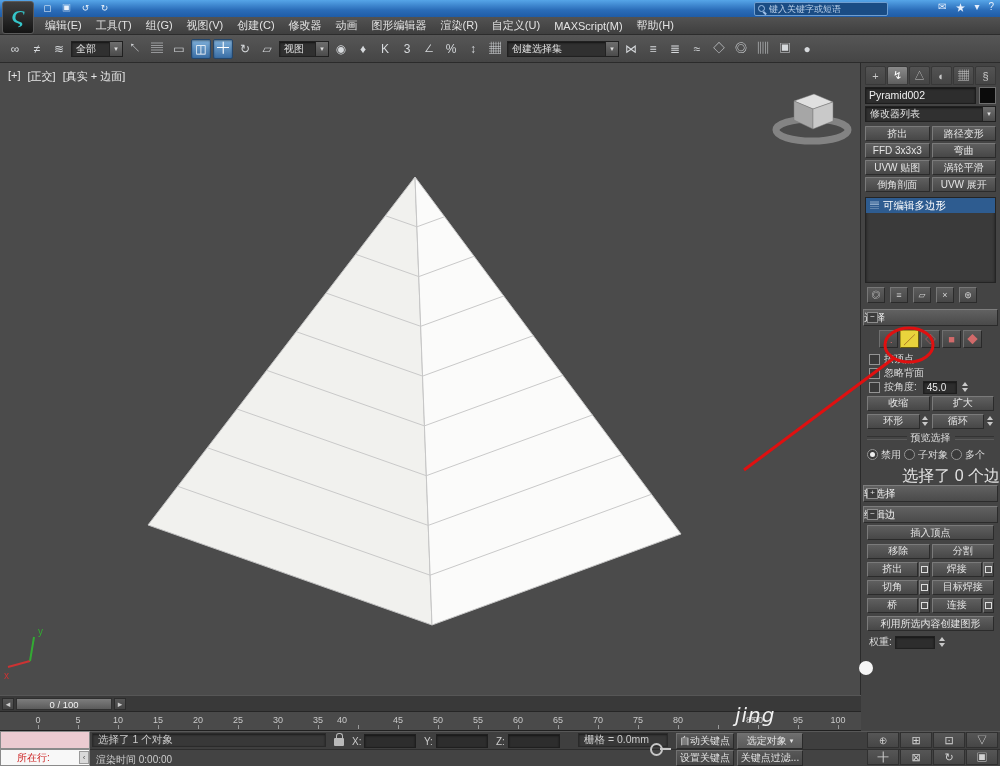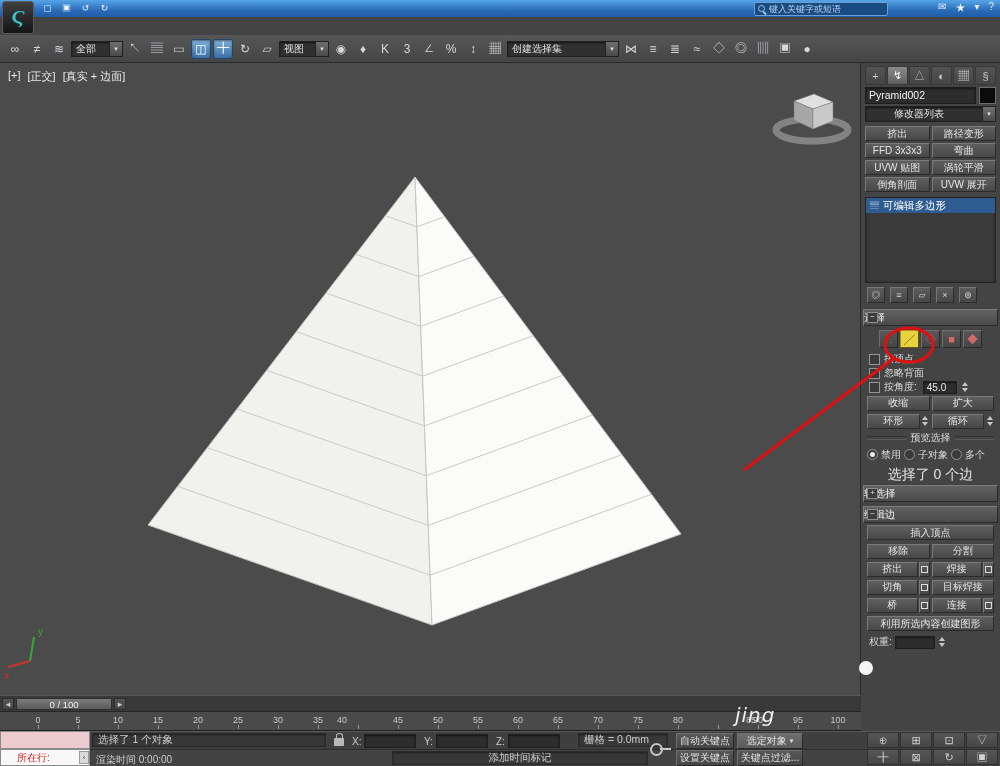--- a/index.html
+++ b/index.html
@@ -57,21 +57,21 @@
   .panel-tabs{display:flex;align-items:flex-end;height:22px;padding:2px 4px 0;gap:1px;box-sizing:border-box;}
   .ptab{width:20px;height:17px;display:flex;align-items:center;justify-content:center;color:#c8c8c8;
     font-size:11px;background:linear-gradient(#535353,#454545);border:1px solid #383838;
     border-radius:2px 2px 0 0;}
   .ptab.active{background:linear-gradient(#8a8a8a,#5f5f5f);color:#fff;}
   .name-row{display:flex;align-items:center;gap:3px;padding:2px 4px;height:20px;box-sizing:border-box;}
   .name-field{flex:1;height:15px;background:#2d2d2d;border:1px solid #1d1d1d;
     box-shadow:inset 0 1px 2px #151515;color:#f0f0f0;font-size:10.5px;
     display:flex;align-items:center;padding-left:3px;}
   .color-swatch{width:15px;height:15px;background:#0b0b0b;border:1px solid #6e6e6e;}
-  .mod-combo{margin:1px 4px 2px;height:16px;padding-left:24px;}
+  .mod-combo{margin:1px 4px 2px;height:16px;}
   .mod-grid{display:grid;grid-template-columns:1fr 1fr;gap:2px;padding:2px 4px 3px;}
   .btn{height:15px;background:linear-gradient(#5f5f5f,#474747);border:1px solid;
     border-color:#7a7a7a #2b2b2b #2b2b2b #7a7a7a;color:#e5e5e5;font-size:10px;
     display:flex;align-items:center;justify-content:center;border-radius:1px;
     white-space:nowrap;overflow:hidden;box-sizing:border-box;}
   .stack{margin:2px 4px;height:84px;background:#3a3a3a;border:1px solid #242424;
     box-shadow:inset 0 1px 3px #1a1a1a;}
   .stack-row{height:15px;background:#2e5c90;color:#fff;font-size:10.5px;display:flex;
     align-items:center;gap:4px;padding-left:4px;}
   .stack-glyph{font-size:9px;color:#cfe0f0;}
@@ -103,21 +103,21 @@
   .pair-row .btn{flex:1;height:15px;}
   .half{flex:1;display:flex;gap:1px;min-width:0;align-items:center;}
   .sq{width:11px;height:15px;flex:none;background:linear-gradient(#5f5f5f,#474747);border:1px solid;
     border-color:#7a7a7a #2b2b2b #2b2b2b #7a7a7a;display:flex;align-items:center;justify-content:center;box-sizing:border-box;}
   .sq::after{content:"";width:5px;height:5px;border:1px solid #ddd;}
   .divider{display:flex;align-items:center;gap:4px;color:#dcdcdc;font-size:10px;padding:3px 6px;height:16px;box-sizing:border-box;}
   .divider::before,.divider::after{content:"";flex:1;height:2px;border-top:1px solid #333;border-bottom:1px solid #5a5a5a;}
   .radio-row{display:flex;align-items:center;gap:3px;padding:1px 6px;color:#dcdcdc;font-size:10px;height:15px;}
   .radio{width:9px;height:9px;flex:none;border-radius:50%;background:#3a3a3a;border:1px solid #949494;position:relative;}
   .radio.sel::after{content:"";position:absolute;left:2px;top:2px;right:2px;bottom:2px;background:#ededed;border-radius:50%;}
-  .status-line{text-align:center;color:#e2e2e2;font-size:14px;padding:3px 0;height:18px;box-sizing:border-box;}
+  .status-line{text-align:right;color:#e2e2e2;font-size:16px;padding:3px 0;height:18px;box-sizing:border-box;}
   .single-row{display:flex;padding:2px 6px;height:19px;box-sizing:border-box;}
   .btn.wide{flex:1;}
   .weight-row{display:flex;align-items:center;gap:3px;padding:2px 8px;color:#dcdcdc;font-size:10px;height:18px;box-sizing:border-box;}
   .weight-field{width:40px;}
   
   .timeslider{position:absolute;left:0;top:695px;width:861px;height:17px;background:#393939;
     border-top:1px solid #565656;border-bottom:1px solid #262626;box-sizing:border-box;}
   .ts-btn{position:absolute;top:2px;width:12px;height:12px;display:flex;align-items:center;justify-content:center;
     color:#ccc;font-size:9px;background:linear-gradient(#565656,#454545);border:1px solid #2c2c2c;box-sizing:border-box;}
   .ts-prev{left:2px;}
@@ -188,20 +188,34 @@
   <div class="logo">
     <span class="logo-glyph">Ϛ</span>
   </div>
   <div class="qat" id="title-quick">
       <span>▢</span>
       <span>▣</span>
       <span>↺</span>
       <span>↻</span>
     </div>
 
+  <div class="menubar" id="menubar">
+      <span class="menu-item">编辑(E)</span>
+      <span class="menu-item">工具(T)</span>
+      <span class="menu-item">组(G)</span>
+      <span class="menu-item">视图(V)</span>
+      <span class="menu-item">创建(C)</span>
+      <span class="menu-item">修改器</span>
+      <span class="menu-item">动画</span>
+      <span class="menu-item">图形编辑器</span>
+      <span class="menu-item">渲染(R)</span>
+      <span class="menu-item">自定义(U)</span>
+      <span class="menu-item">MAXScript(M)</span>
+      <span class="menu-item">帮助(H)</span>
+    </div>
 
   <div class="toolbar" id="toolbar">
       <span class="tbtn">∞</span>
       <span class="tbtn">≠</span>
       <span class="tbtn">≋</span>
       <div class="combo" style="width: 52px;">
         <span class="cval">全部</span>
         <span class="arrow">▾</span>
       </div>
       <span class="tbtn">↖</span>
@@ -515,21 +529,20 @@
   <span class="stext" style="left:496px;top:736px;">Z:</span>
   <span class="field sfield" style="left:508px;top:734px;width:52px;"></span>
   <div class="pfield" style="left:578px;top:733px;width:90px;">栅格 = 0.0mm</div>
   <div class="sbtn" style="left:676px;top:733px;width:58px;">自动关键点</div>
   <div class="sbtn pressed" style="left:737px;top:733px;width:66px;">
     <span>选定对象</span>
     <span class="dd">▾</span>
   </div>
 
   <span class="stext" style="left:96px;top:753px;">渲染时间 0:00:00</span>
-  <div class="pfield" style="left:392px;top:751px;width:256px;justify-content:center;">添加时间标记</div>
   <span class="key-icon"></span>
   <div class="sbtn" style="left:676px;top:750px;width:58px;">设置关键点</div>
   <div class="sbtn" style="left:737px;top:750px;width:66px;">关键点过滤...</div>
   <div class="nav-grid" id="nav-grid">
       <span class="nicon">⊕</span>
       <span class="nicon">⊞</span>
       <span class="nicon">⊡</span>
       <span class="nicon">▽</span>
       <span class="nicon">╋</span>
       <span class="nicon">⊠</span>

